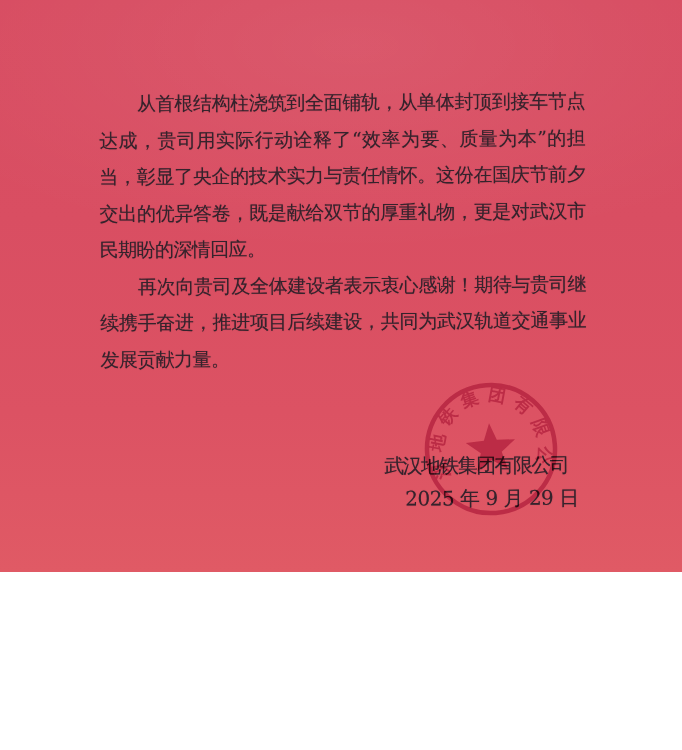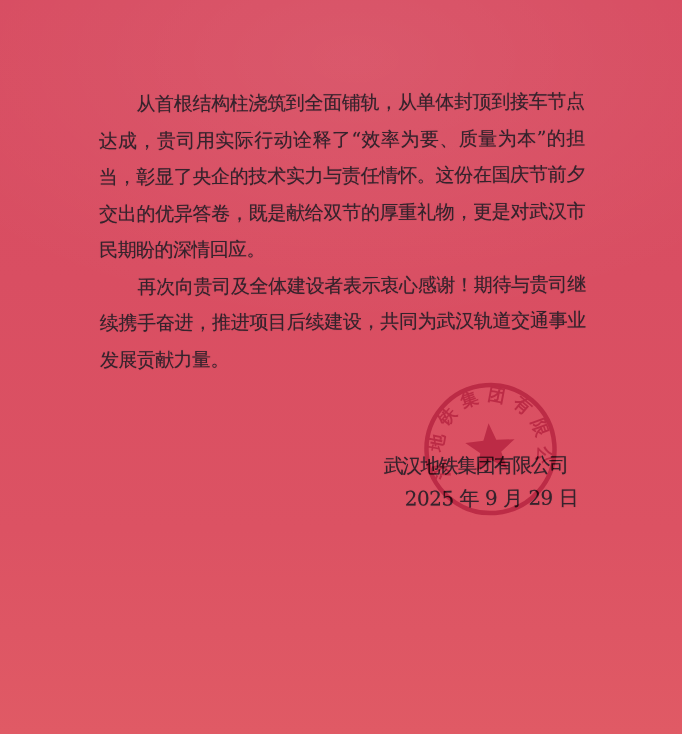--- a/index.html
+++ b/index.html
@@ -3,21 +3,21 @@
 <meta charset="utf-8">
 <style>
   html, body { margin: 0; padding: 0; }
   body {
     width: 682px; height: 750px;
     font-family: "DejaVu Serif", "Liberation Serif", serif;
     overflow: hidden;
   }
   .page {
     position: relative;
-    width: 682px; height: 734px;
+    width: 682px; height: 572px;
     background:
       radial-gradient(ellipse 120% 60% at 52% 8%, rgba(255,255,255,0.07), rgba(255,255,255,0) 60%),
       radial-gradient(ellipse 140% 100% at 50% 55%, rgba(0,0,0,0) 72%, rgba(60,0,10,0.07) 100%),
       linear-gradient(180deg, #d74b60 0%, #d94e62 38%, #dc5263 72%, #e05a65 100%);
     overflow: hidden;
   }
   .content {
     position: absolute; inset: 0;
     transform: rotate(-0.35deg);
   }

